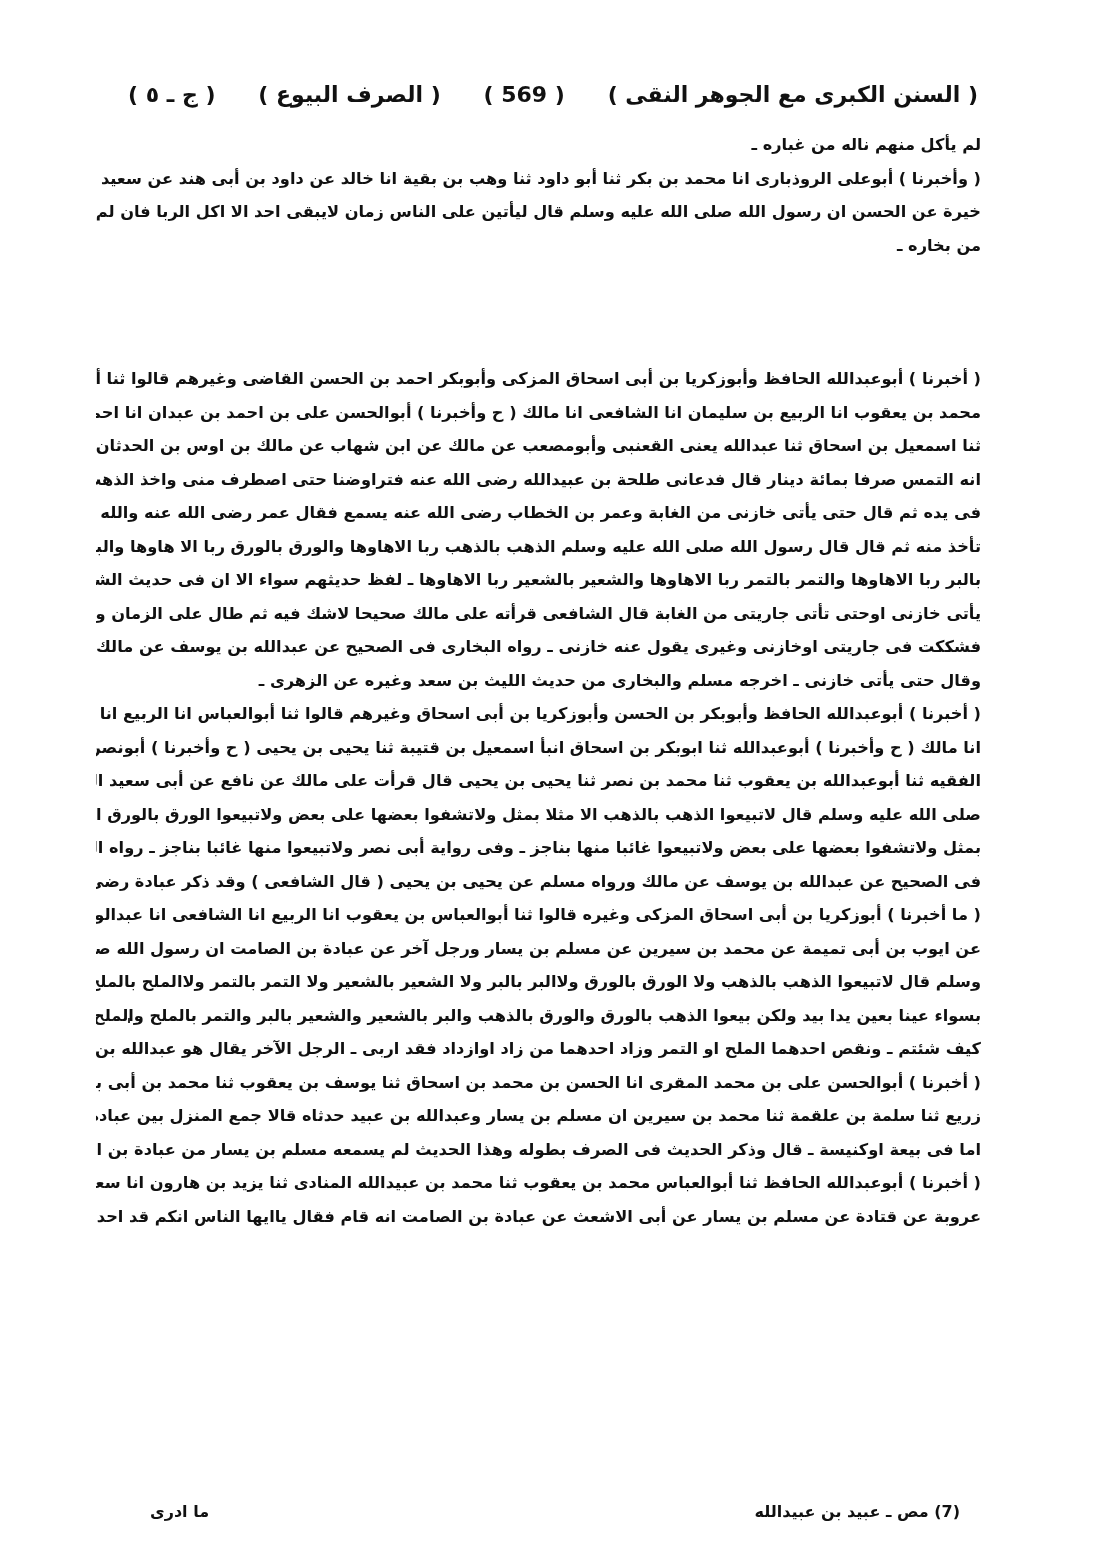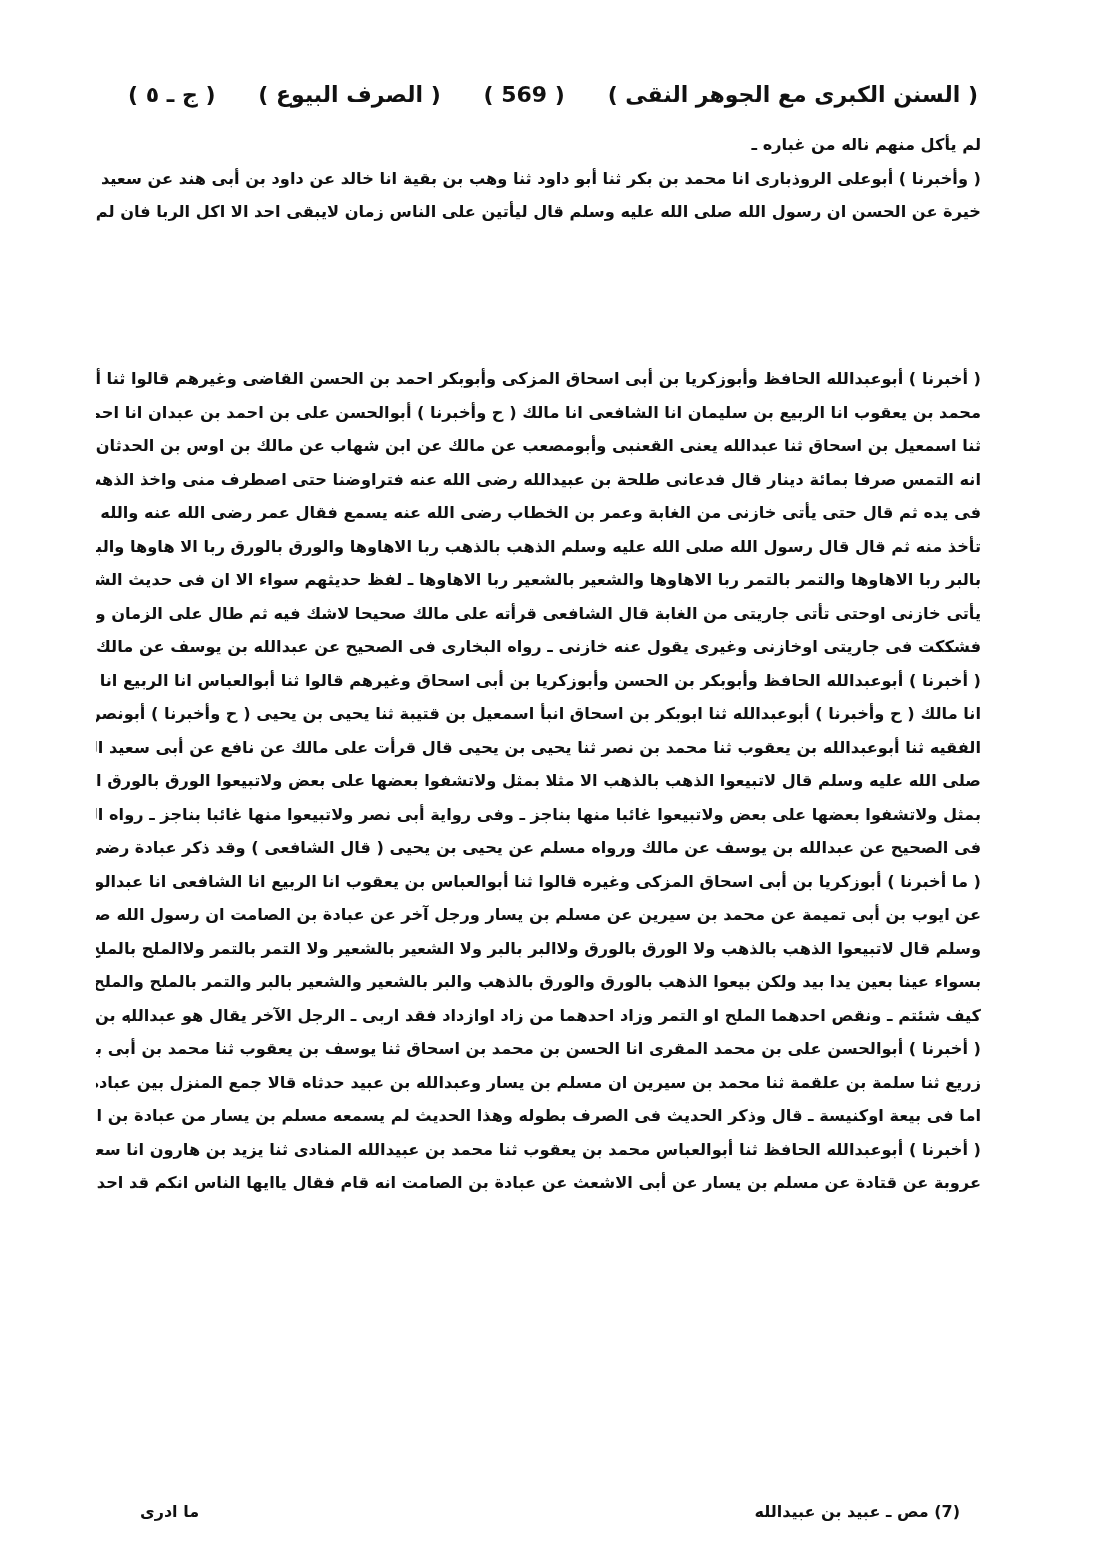--- a/index.html
+++ b/index.html
@@ -21,52 +21,54 @@
     .line { display: block; white-space: nowrap; overflow: hidden; text-align-last: justify; }
     .line.short { text-align-last: right; }
     .title {
       position: absolute; top: 288px; left: 180px; width: 740px; text-align: center; direction: rtl;
       font-size: 36px; font-weight: bold; line-height: 60px;
     }
     .footer {
       position: absolute; top: 1502px; left: 140px; width: 820px; direction: rtl;
       display: flex; justify-content: space-between; font-weight: bold; font-size: 16px;
     }
-    .footnote-left { margin-left: 0; }
+    .footnote-left { margin-left: 10px; }
     .stray-mark { position: absolute; left: 128px; top: 1018px; width: 2px; height: 5px; background: #333; }
   </style>
 </head>
 <body>
 
 <div class="page">
 
   <div class="header">
     <span>( السنن الكبرى مع الجوهر النقى )</span>
     <span>( 569 )</span>
     <span>( الصرف البيوع )</span>
     <span>( ج ـ ٥ )</span>
   </div>
 
   <div class="body-text" style="top:128px;">
     <span class="line short">لم يأكل منهم ناله من غباره ـ</span>
     <span class="line">( وأخبرنا ) أبوعلى الروذبارى انا محمد بن بكر ثنا أبو داود ثنا وهب بن بقية انا خالد عن داود بن أبى هند عن سعيد بن أبى</span>
     <span class="line">خيرة عن الحسن ان رسول الله صلى الله عليه وسلم قال ليأتين على الناس زمان لايبقى احد الا اكل الربا فان لم يأكله اصابه</span>
+    <span class="line short">من بخاره ـ</span>
   </div>
 
 
   <div class="body-text" style="top:362px;">
     <span class="line">( أخبرنا ) أبوعبدالله الحافظ وأبوزكريا بن أبى اسحاق المزكى وأبوبكر احمد بن الحسن القاضى وغيرهم قالوا ثنا أبوالعباس</span>
     <span class="line">محمد بن يعقوب انا الربيع بن سليمان انا الشافعى انا مالك ( ح وأخبرنا ) أبوالحسن على بن احمد بن عبدان انا احمد بن عبيد الصفار</span>
     <span class="line">ثنا اسمعيل بن اسحاق ثنا عبدالله يعنى القعنبى وأبومصعب عن مالك عن ابن شهاب عن مالك بن اوس بن الحدثان انه اخبره</span>
     <span class="line">انه التمس صرفا بمائة دينار قال فدعانى طلحة بن عبيدالله رضى الله عنه فتراوضنا حتى اصطرف منى واخذ الذهب يقلبها</span>
     <span class="line">فى يده ثم قال حتى يأتى خازنى من الغابة وعمر بن الخطاب رضى الله عنه يسمع فقال عمر رضى الله عنه والله لاتفارقه حتى</span>
     <span class="line">تأخذ منه ثم قال قال رسول الله صلى الله عليه وسلم الذهب بالذهب ربا الاهاوها والورق بالورق ربا الا هاوها والبر</span>
     <span class="line">بالبر ربا الاهاوها والتمر بالتمر ربا الاهاوها والشعير بالشعير ربا الاهاوها ـ لفظ حديثهم سواء الا ان فى حديث الشافعى حتى</span>
     <span class="line">يأتى خازنى اوحتى تأتى جاريتى من الغابة قال الشافعى قرأته على مالك صحيحا لاشك فيه ثم طال على الزمان ولم احفظ حفظا</span>
     <span class="line">فشككت فى جاريتى اوخازنى وغيرى يقول عنه خازنى ـ رواه البخارى فى الصحيح عن عبدالله بن يوسف عن مالك</span>
+    <span class="line short">وقال حتى يأتى خازنى ـ اخرجه مسلم والبخارى من حديث الليث بن سعد وغيره عن الزهرى ـ</span>
     <span class="line">( أخبرنا ) أبوعبدالله الحافظ وأبوبكر بن الحسن وأبوزكريا بن أبى اسحاق وغيرهم قالوا ثنا أبوالعباس انا الربيع انا الشافعى</span>
     <span class="line">انا مالك ( ح وأخبرنا ) أبوعبدالله ثنا ابوبكر بن اسحاق انبأ اسمعيل بن قتيبة ثنا يحيى بن يحيى ( ح وأخبرنا ) أبونصر محمد بن على</span>
     <span class="line">الفقيه ثنا أبوعبدالله بن يعقوب ثنا محمد بن نصر ثنا يحيى بن يحيى قال قرأت على مالك عن نافع عن أبى سعيد الخدرى ان رسول الله</span>
     <span class="line">صلى الله عليه وسلم قال لاتبيعوا الذهب بالذهب الا مثلا بمثل ولاتشفوا بعضها على بعض ولاتبيعوا الورق بالورق الا مثلا</span>
     <span class="line">بمثل ولاتشفوا بعضها على بعض ولاتبيعوا غائبا منها بناجز ـ وفى رواية أبى نصر ولاتبيعوا منها غائبا بناجز ـ رواه البخارى</span>
     <span class="line">فى الصحيح عن عبدالله بن يوسف عن مالك ورواه مسلم عن يحيى بن يحيى ( قال الشافعى ) وقد ذكر عبادة رضى الله عنه</span>
     <span class="line">( ما أخبرنا ) أبوزكريا بن أبى اسحاق المزكى وغيره قالوا ثنا أبوالعباس بن يعقوب انا الربيع انا الشافعى انا عبدالوهاب الثقفى</span>
     <span class="line">عن ايوب بن أبى تميمة عن محمد بن سيرين عن مسلم بن يسار ورجل آخر عن عبادة بن الصامت ان رسول الله صلى الله عليه</span>
     <span class="line">وسلم قال لاتبيعوا الذهب بالذهب ولا الورق بالورق ولاالبر بالبر ولا الشعير بالشعير ولا التمر بالتمر ولاالملح بالملح الاسواء</span>
     <span class="line">بسواء عينا بعين يدا بيد ولكن بيعوا الذهب بالورق والورق بالذهب والبر بالشعير والشعير بالبر والتمر بالملح والملح بالتمر يدا بيد</span>

